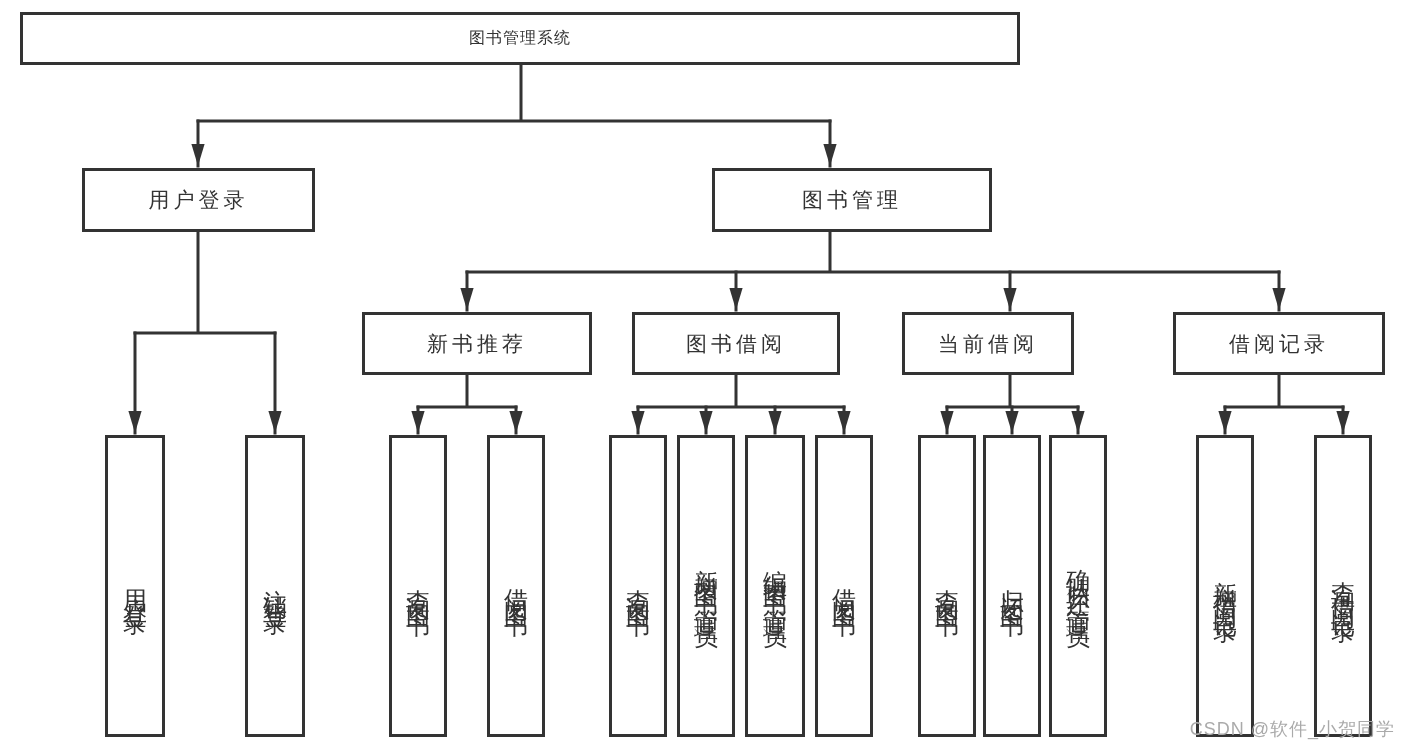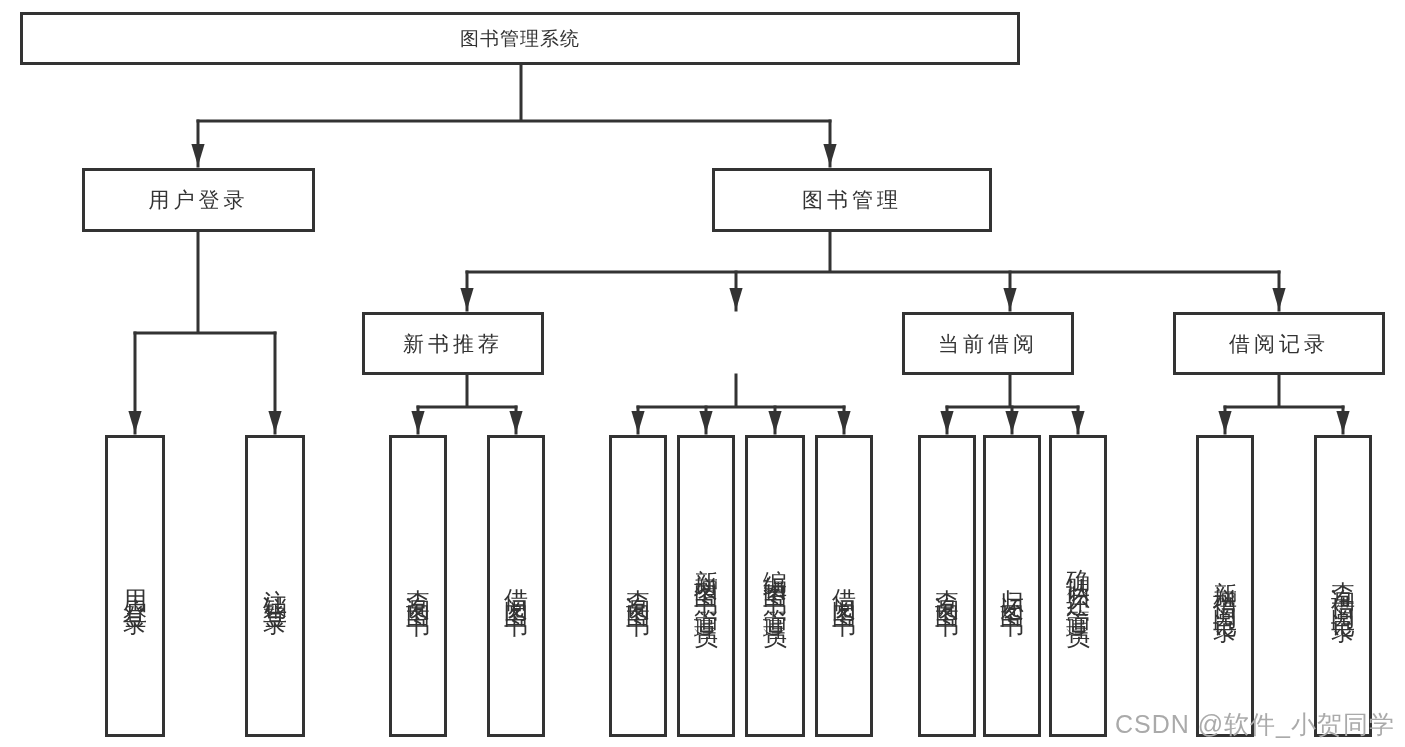--- a/index.html
+++ b/index.html
@@ -17,34 +17,34 @@
     position:absolute;
     box-sizing:border-box;
     border:3px solid var(--stroke,#333333);
     background:#ffffff;
     display:flex;
     align-items:center;
     justify-content:center;
     color:#333333;
   }
   .node .lbl{white-space:nowrap;}
-  .root .lbl{font-size:19px;letter-spacing:1px;}
+  .root .lbl{font-size:16px;letter-spacing:1px;}
   .branch .lbl{font-size:21px;letter-spacing:4px;}
   .leaf .lbl{
     writing-mode:vertical-rl;
     font-size:24px;
     letter-spacing:8px;
     line-height:1;
     white-space:normal;
   }
   .watermark{
     position:absolute;
     right:10px;
     bottom:6px;
-    font-size:25px;
+    font-size:18px;
     letter-spacing:1px;
     color:var(--wm,#b0b0b0);
     white-space:nowrap;
   }
 </style>
 </head>
 <body>
 
 <div class="canvas">
 
@@ -88,22 +88,25 @@
     <span class="lbl">图书管理系统</span>
   </div>
 
   <div class="node branch" style="left:82px;top:168px;width:233px;height:64px">
     <span class="lbl">用户登录</span>
   </div>
   <div class="node branch" style="left:712px;top:168px;width:280px;height:64px">
     <span class="lbl">图书管理</span>
   </div>
 
-  <div class="node branch" style="left:362px;top:312px;width:182px;height:63px">
+  <div class="node branch" style="left:362px;top:312px;width:230px;height:63px">
     <span class="lbl">新书推荐</span>
+  </div>
+  <div class="node branch" style="left:632px;top:312px;width:208px;height:63px">
+    <span class="lbl">图书借阅</span>
   </div>
   <div class="node branch" style="left:902px;top:312px;width:172px;height:63px">
     <span class="lbl">当前借阅</span>
   </div>
   <div class="node branch" style="left:1173px;top:312px;width:212px;height:63px">
     <span class="lbl">借阅记录</span>
   </div>
 
   <div class="node leaf" style="left:105px;top:435px;width:60px;height:302px">
     <span class="lbl">用户登录</span>

